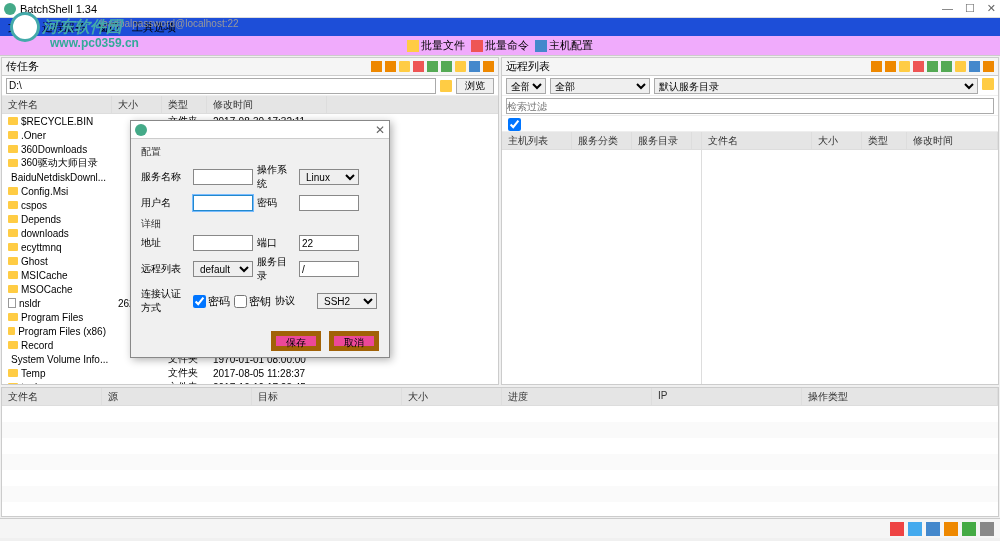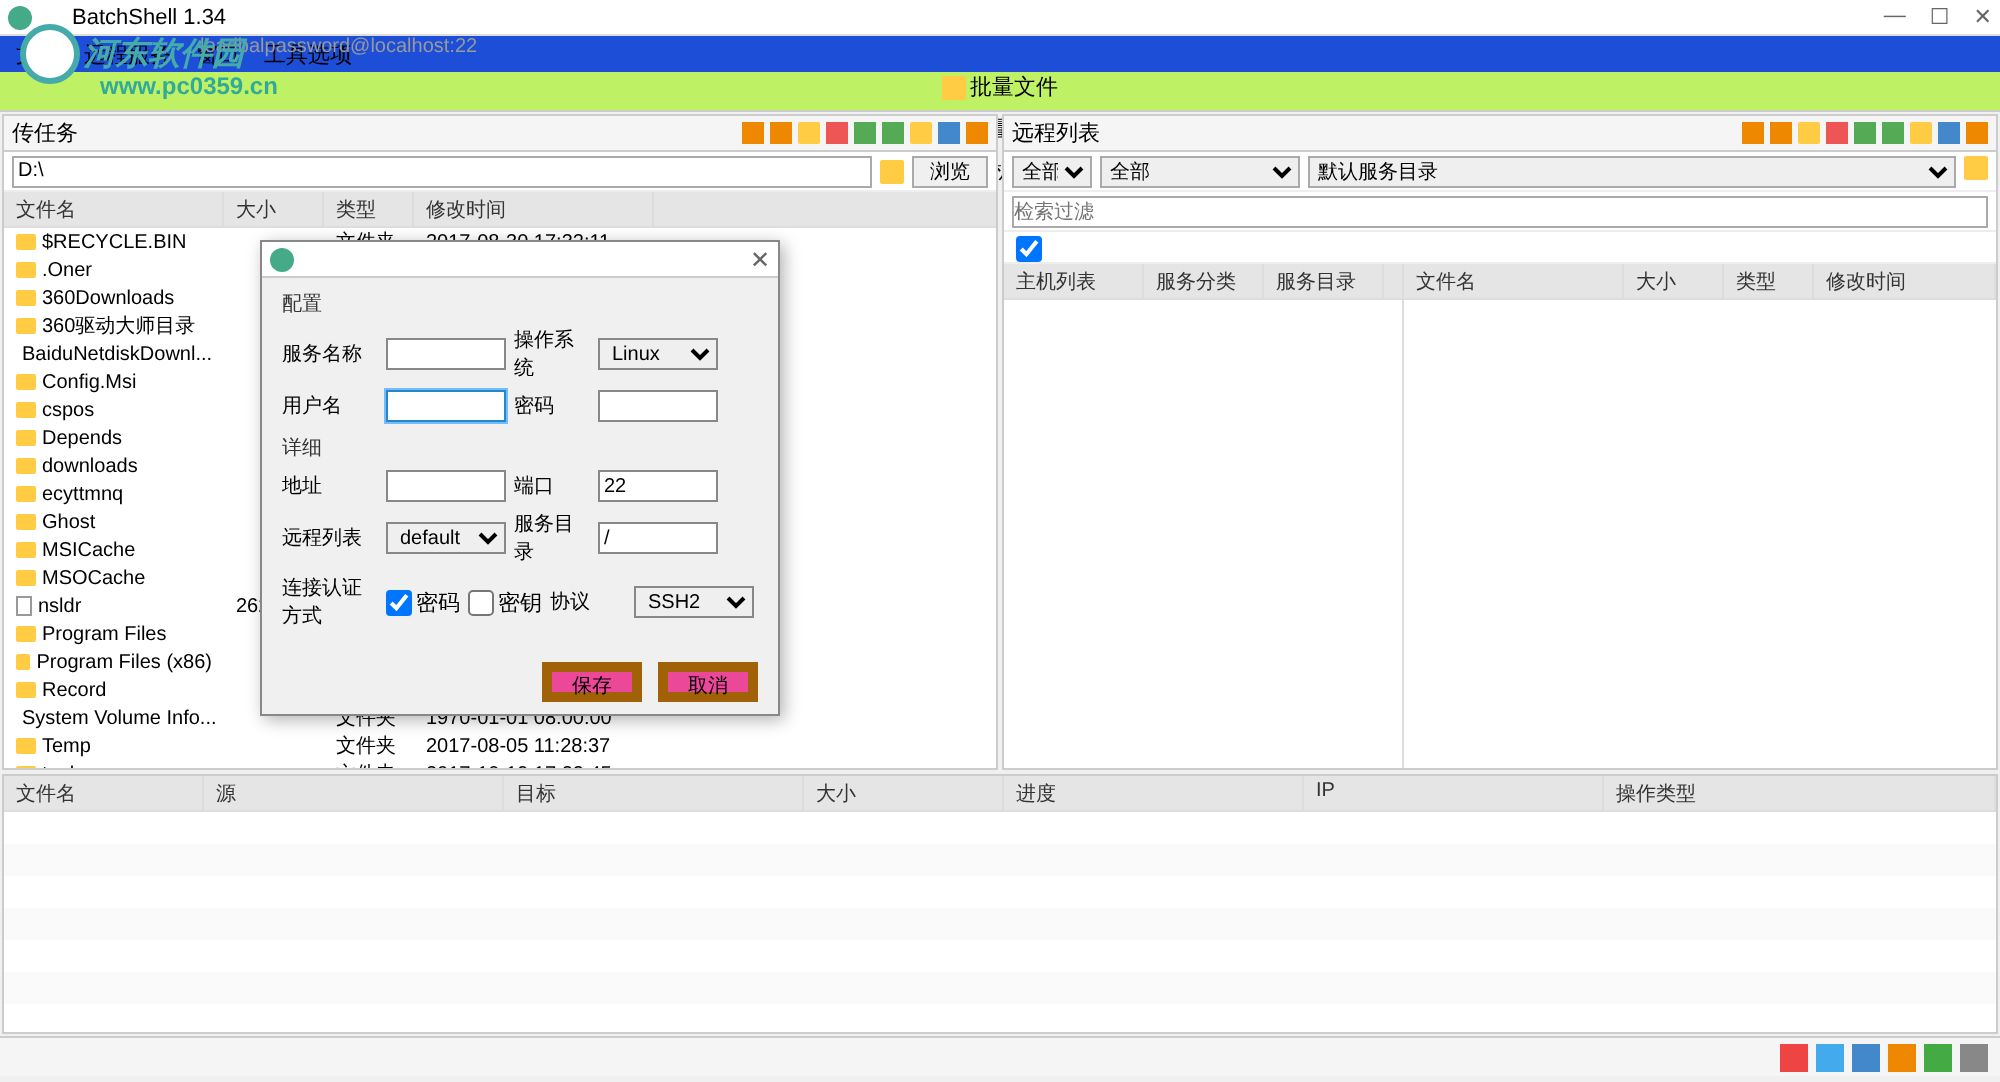--- a/index.html
+++ b/index.html
@@ -1,31 +1,31 @@
 <!DOCTYPE html>
 <html><head>
 <meta charset="utf-8">
 <style>
 * { margin: 0; padding: 0; box-sizing: border-box; font-family: "Microsoft YaHei", Arial, sans-serif; font-size: 11px; }
 body { background: #f0f0f0; width: 1000px; height: 541px; overflow: hidden; position: relative; }
 
 .titlebar { height: 18px; background: #fff; border-bottom: 1px solid #ddd; display: flex; align-items: center; padding: 0 4px; justify-content: space-between; }
-.titlebar-left { display: flex; align-items: center; gap: 20px; }
+.titlebar-left { display: flex; align-items: center; gap: 4px; }
 .titlebar-icon { width: 12px; height: 12px; background: #4a8; border-radius: 50%; }
 .titlebar-right { display: flex; gap: 12px; font-size: 10px; color: #666; }
 
 .menubar { height: 18px; background: #1d4ed8; display: flex; align-items: center; padding: 0 4px; gap: 4px; position: relative; }
 .menubar span { padding: 0 4px; }
 .logo-overlay { position: absolute; left: 10px; top: 12px; z-index: 5; display: flex; align-items: center; }
 .logo-circle { width: 30px; height: 30px; border: 3px solid #4aa; border-radius: 50%; background: #fff; position: relative; }
 .logo-text { font-size: 16px; font-weight: bold; color: #4aa; margin-left: 2px; font-style: italic; }
 .logo-url { position: absolute; left: 50px; top: 36px; z-index: 5; font-size: 12px; color: #3a9; font-weight: bold; }
 .login-overlay { position: absolute; left: 100px; top: 18px; font-size: 10px; color: #999; z-index: 4; }
 
-.top-toolbar { height: 20px; background: #bef264; display: flex; justify-content: space-between; align-items: center; padding: 0 6px; gap: 6px; border-bottom: 1px solid #ccc; flex-direction: column; }
+.top-toolbar { height: 20px; background: #f0abfc; display: flex; justify-content: center; align-items: center; padding: 0 6px; gap: 6px; border-bottom: 1px solid #ccc; }
 .tbtn { display: flex; align-items: center; gap: 2px; font-size: 10px; cursor: pointer; }
 .ico { width: 12px; height: 12px; display: inline-block; }
 .ico-yellow { background: #fc4; }
 .ico-red { background: #e55; }
 .ico-blue { background: #48c; }
 .ico-green { background: #5a5; }
 .ico-orange { background: #e80; }
 .ico-folder { background: #fc4; border-radius: 1px; }
 
 .main { display: flex; height: 330px; }

